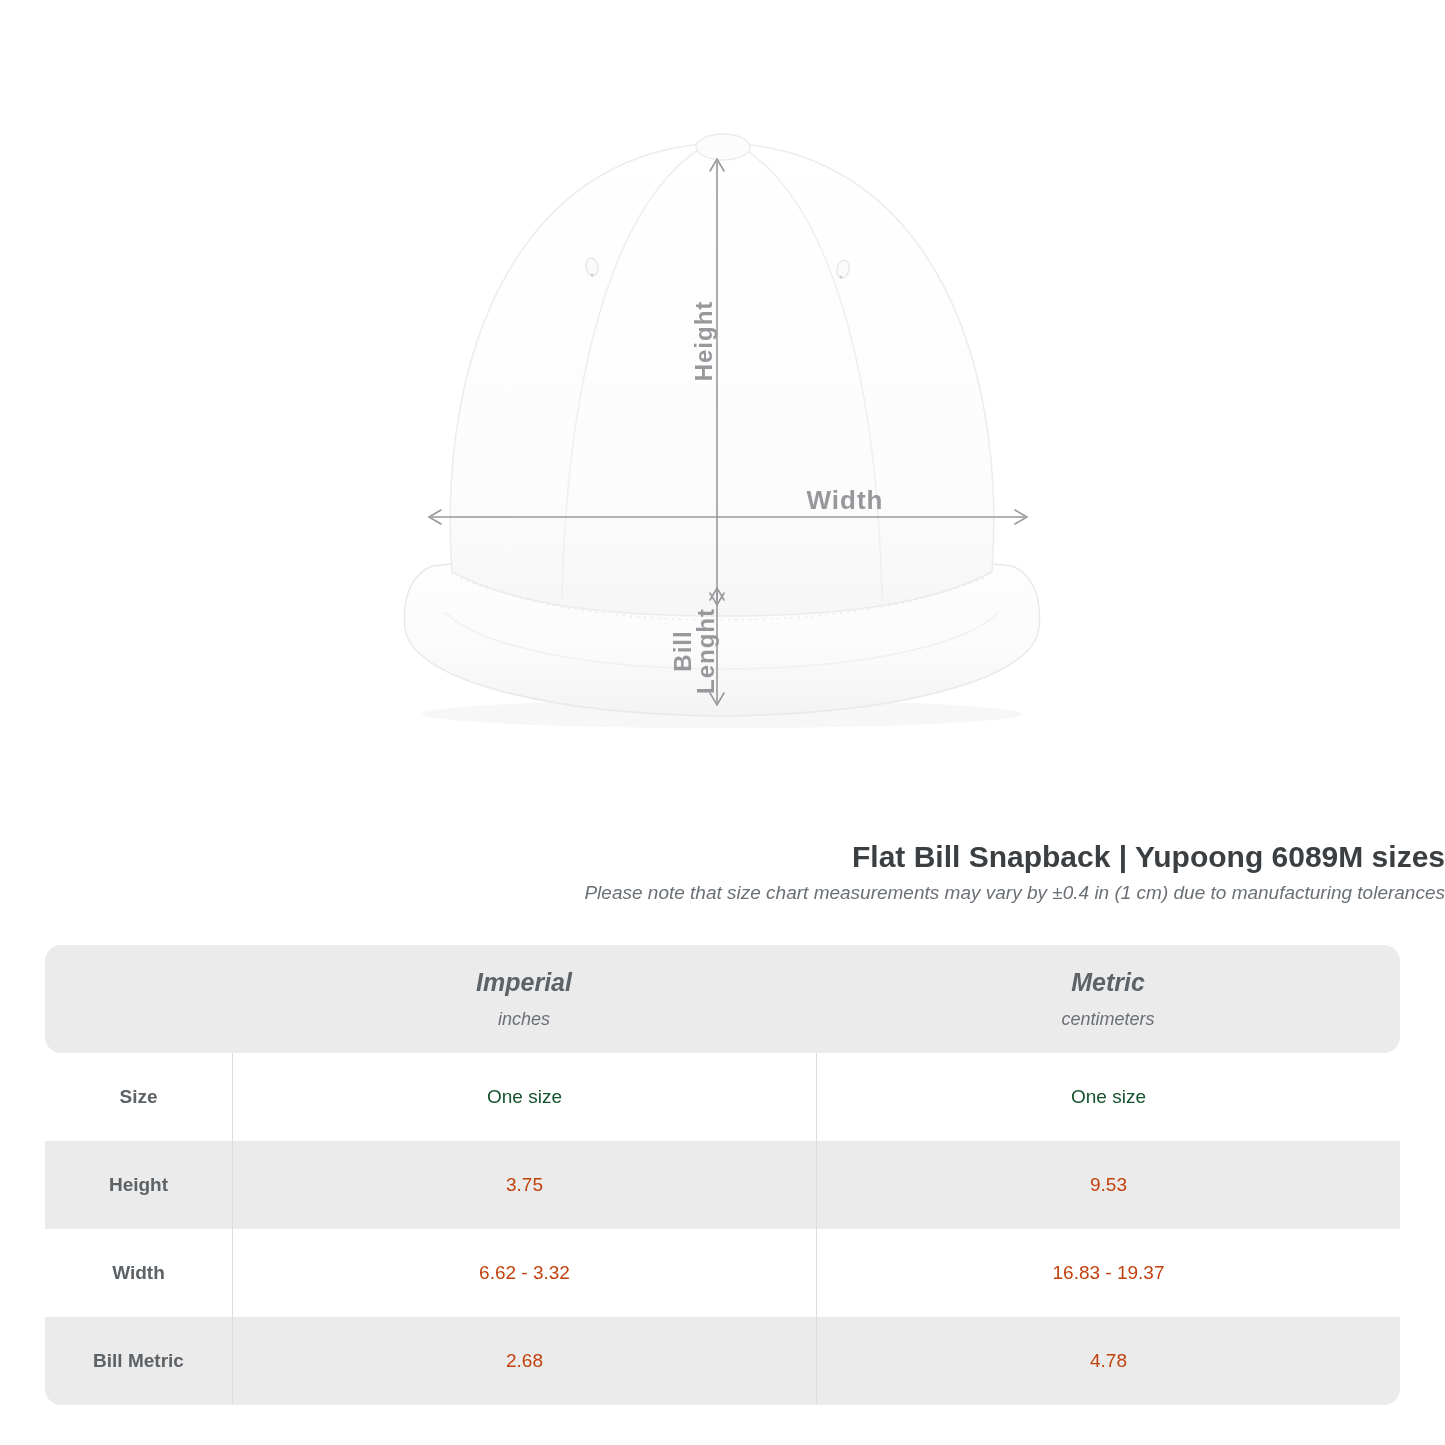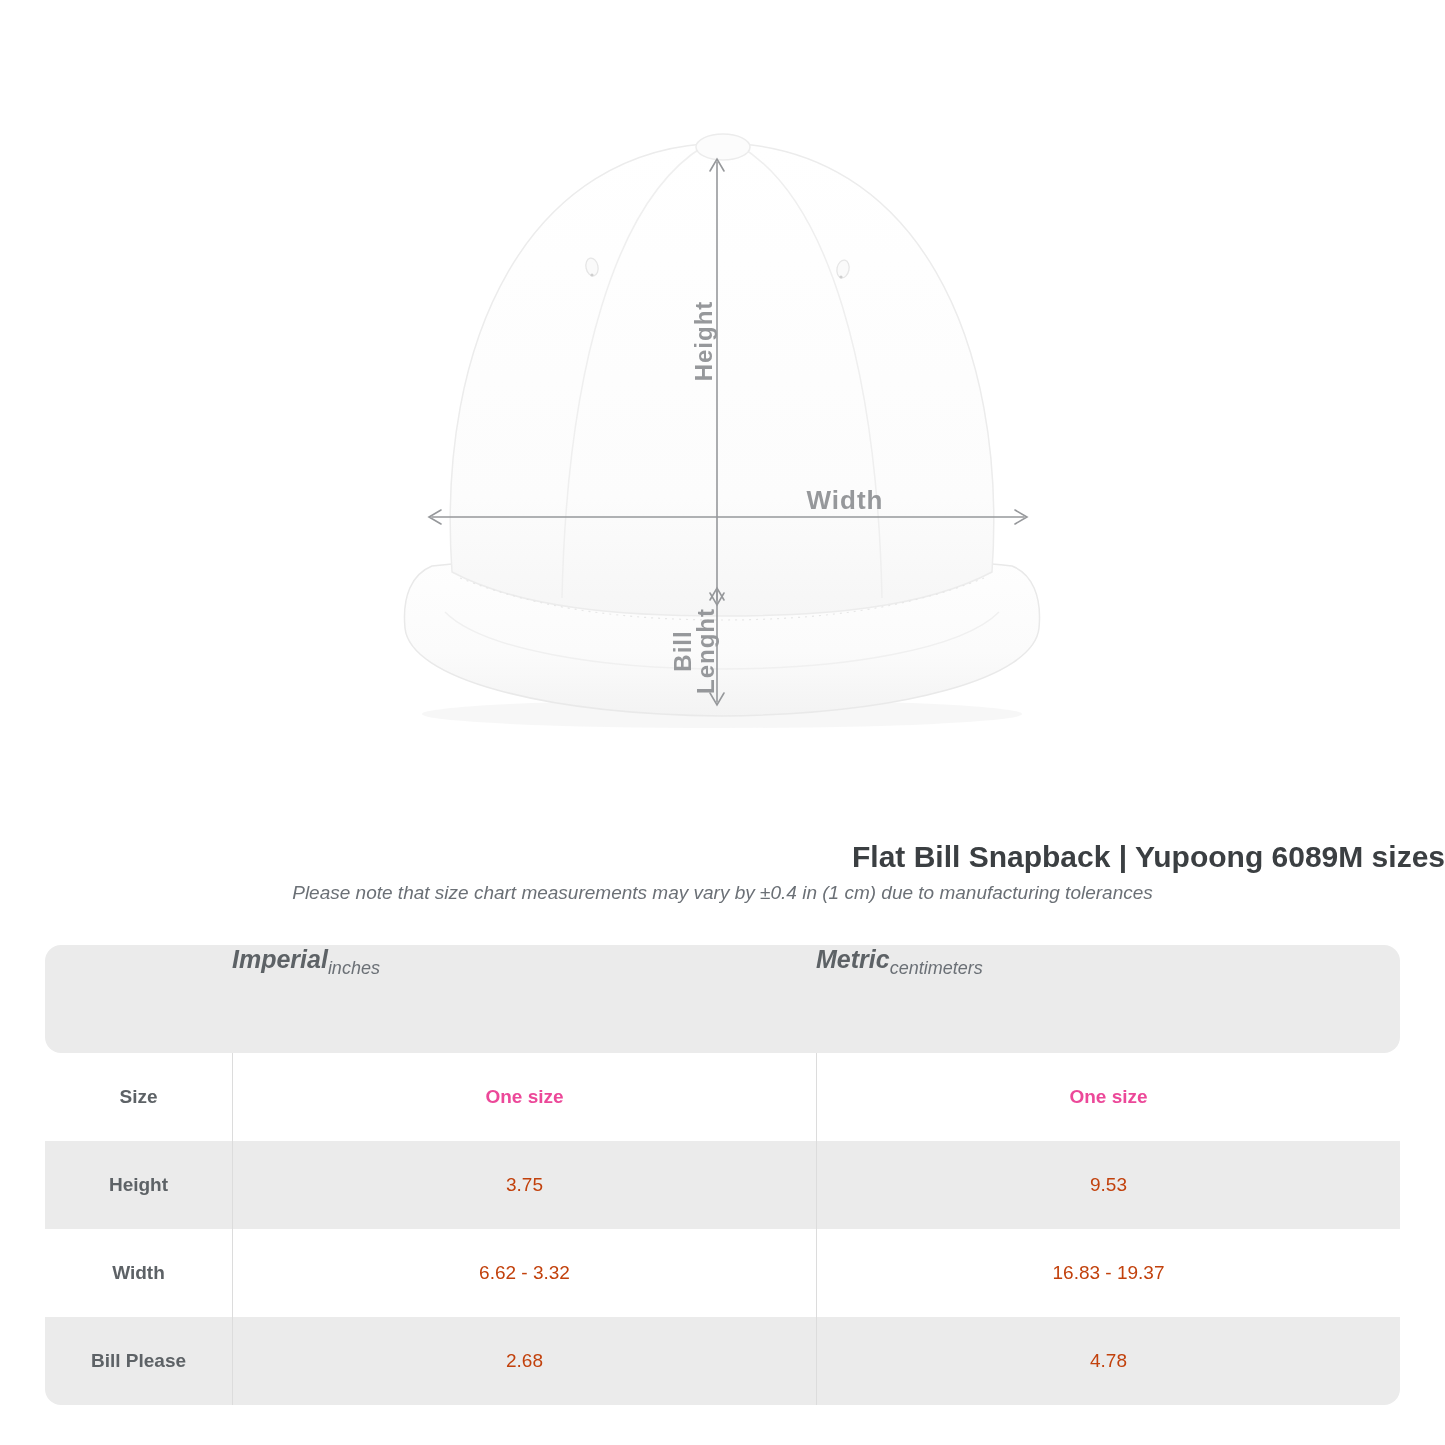--- a/index.html
+++ b/index.html
@@ -24,36 +24,36 @@
 
   
   .title {
     position: absolute; top: 841px; left: 0; width: 1445px;
     text-align: right;
     font-size: 30px; line-height: 32px; font-weight: bold;
     color: #3b3f42;
   }
   .subtitle {
     position: absolute; top: 881px; left: 0; width: 1445px;
-    text-align: center;
+    text-align: right;
     font-style: italic;
     font-size: 19px; line-height: 24px;
     color: #6b7076;
   }
 
   
   .size-table { position: absolute; left: 45px; top: 945px; width: 1355px; }
   .thead {
     display: flex;
     height: 108px;
     background: #ebebeb;
     border-radius: 16px;
   }
   .th {
-    display: flex; flex-direction: row; 
+    display: flex; flex-direction: column; justify-content: center;
     text-align: center; box-sizing: border-box; height: 100%;
   }
   .th.spacer { width: 187px; }
   .th.col { width: 584px; }
   .th-label {
     font-size: 25px; font-weight: bold; font-style: italic;
     color: #5d6266; line-height: 28px;
   }
   .th-sub {
     font-size: 18px; font-style: italic;
@@ -63,21 +63,21 @@
   .tr { display: flex; height: 88px; background: #ffffff; }
   .tr.alt { background: #ebebeb; }
   .tr.last { border-radius: 0 0 16px 16px; overflow: hidden; }
   .td {
     display: flex; align-items: center; justify-content: center;
     box-sizing: border-box; height: 100%;
     font-size: 19px;
   }
   .td.rowlabel { width: 187px; font-weight: bold; color: #5d6266; }
   .td.val { width: 584px; border-left: 1px solid #dcdcdc; color: #c2410c; }
-  .tr.size-row .td.val { font-weight: bold; color: #ec4899; }
+  .tr.size-row .td.val { font-weight: normal; color: #14532d; }
 </style>
 </head>
 <body>
 
 <div class="page">
 
   <svg class="hat-svg" width="1445" height="810" viewBox="0 0 1445 810">
     <defs>
       <linearGradient id="gDome" x1="0" y1="0" x2="0" y2="1">
         <stop offset="0" stop-color="#ffffff"></stop>
@@ -186,21 +186,21 @@
         <div class="td val">9.53</div>
       </div>
 
       <div class="tr">
         <div class="td rowlabel">Width</div>
         <div class="td val">6.62 - 3.32</div>
         <div class="td val">16.83 - 19.37</div>
       </div>
 
       <div class="tr alt last">
-        <div class="td rowlabel">Bill Please</div>
+        <div class="td rowlabel">Bill Metric</div>
         <div class="td val">2.68</div>
         <div class="td val">4.78</div>
       </div>
 
     </div>
   </div>
 
 </div>
 
 </body></html>

